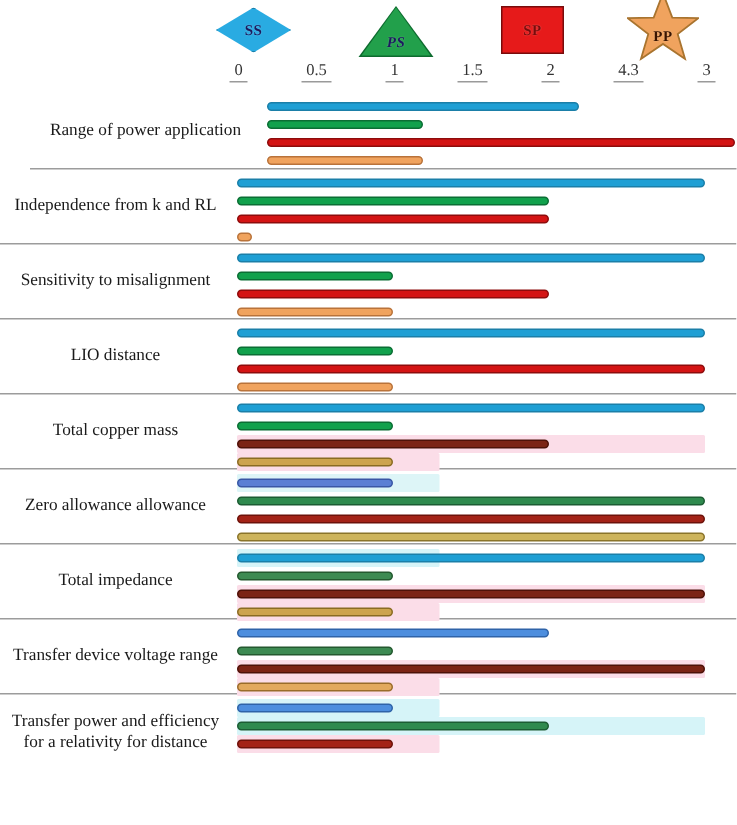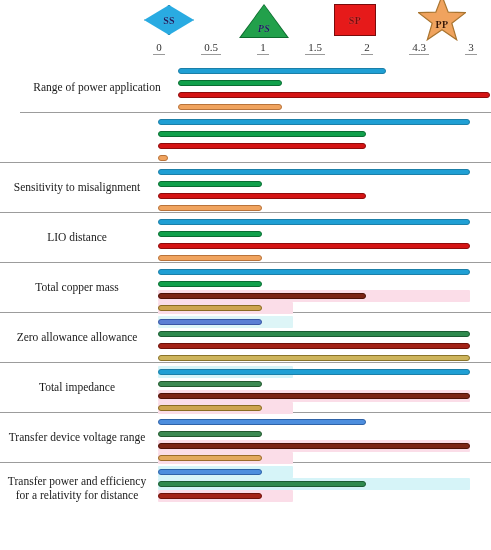--- a/index.html
+++ b/index.html
@@ -114,20 +114,21 @@
       <div class="row" style="height: 51px; margin-left: 20px;">
         <div class="row-label">Range of power application</div>
         <div class="track">
           <div class="bar lane0" title="SS: 2" style="top: 6px; width: 208px; background: rgb(31, 159, 212); border: 1px solid rgb(27, 127, 168); box-sizing: border-box;"></div>
           <div class="bar lane1" title="PS: 1" style="top: 18px; width: 104px; background: rgb(17, 161, 76); border: 1px solid rgb(11, 110, 52); box-sizing: border-box;"></div>
           <div class="bar lane2" title="SP: 3" style="top: 30px; width: 312px; background: rgb(212, 20, 20); border: 1px solid rgb(142, 12, 12); box-sizing: border-box;"></div>
           <div class="bar lane3" title="PP: 1" style="top: 42px; width: 104px; background: rgb(240, 163, 94); border: 1px solid rgb(185, 115, 58); box-sizing: border-box;"></div>
         </div>
       </div>
       <div class="row" style="height: 50px;">
+        <div class="row-label">Independence from k and RL</div>
         <div class="track">
           <div class="bar lane0" title="SS: 3" style="top: 6px; width: 312px; background: rgb(31, 159, 212); border: 1px solid rgb(27, 127, 168); box-sizing: border-box;"></div>
           <div class="bar lane1" title="PS: 2" style="top: 18px; width: 208px; background: rgb(17, 161, 76); border: 1px solid rgb(11, 110, 52); box-sizing: border-box;"></div>
           <div class="bar lane2" title="SP: 2" style="top: 30px; width: 208px; background: rgb(212, 20, 20); border: 1px solid rgb(142, 12, 12); box-sizing: border-box;"></div>
           <div class="bar lane3" title="PP: 0.1" style="top: 42px; width: 10.4px; background: rgb(240, 163, 94); border: 1px solid rgb(185, 115, 58); box-sizing: border-box;"></div>
         </div>
       </div>
       <div class="row" style="height: 50px;">
         <div class="row-label">Sensitivity to misalignment</div>
         <div class="track">

